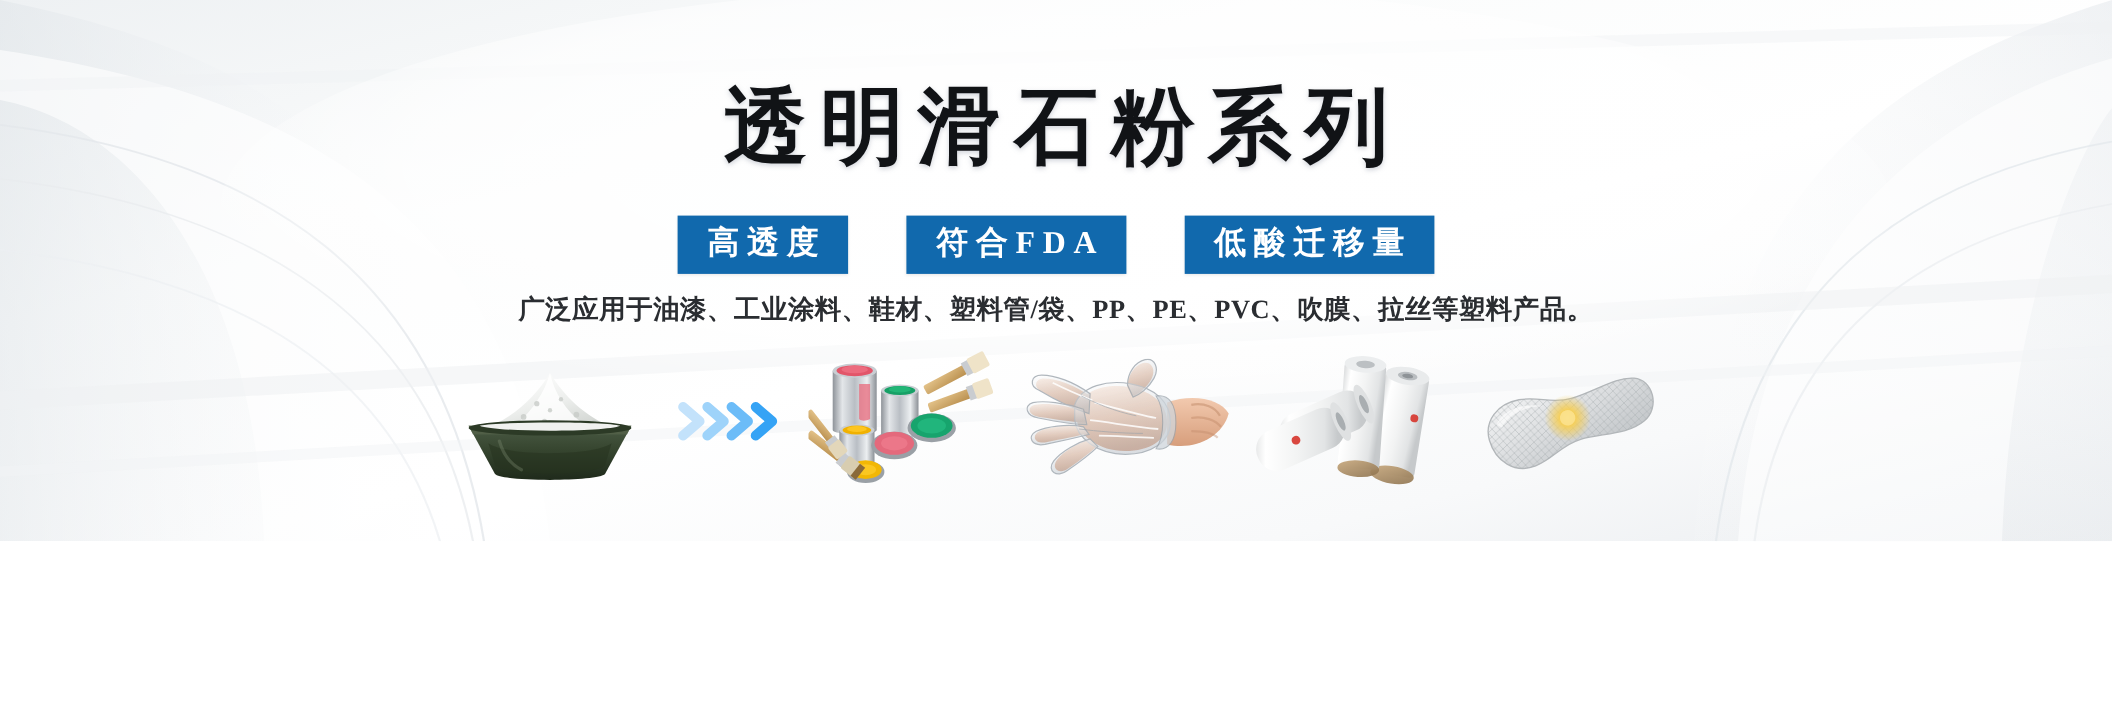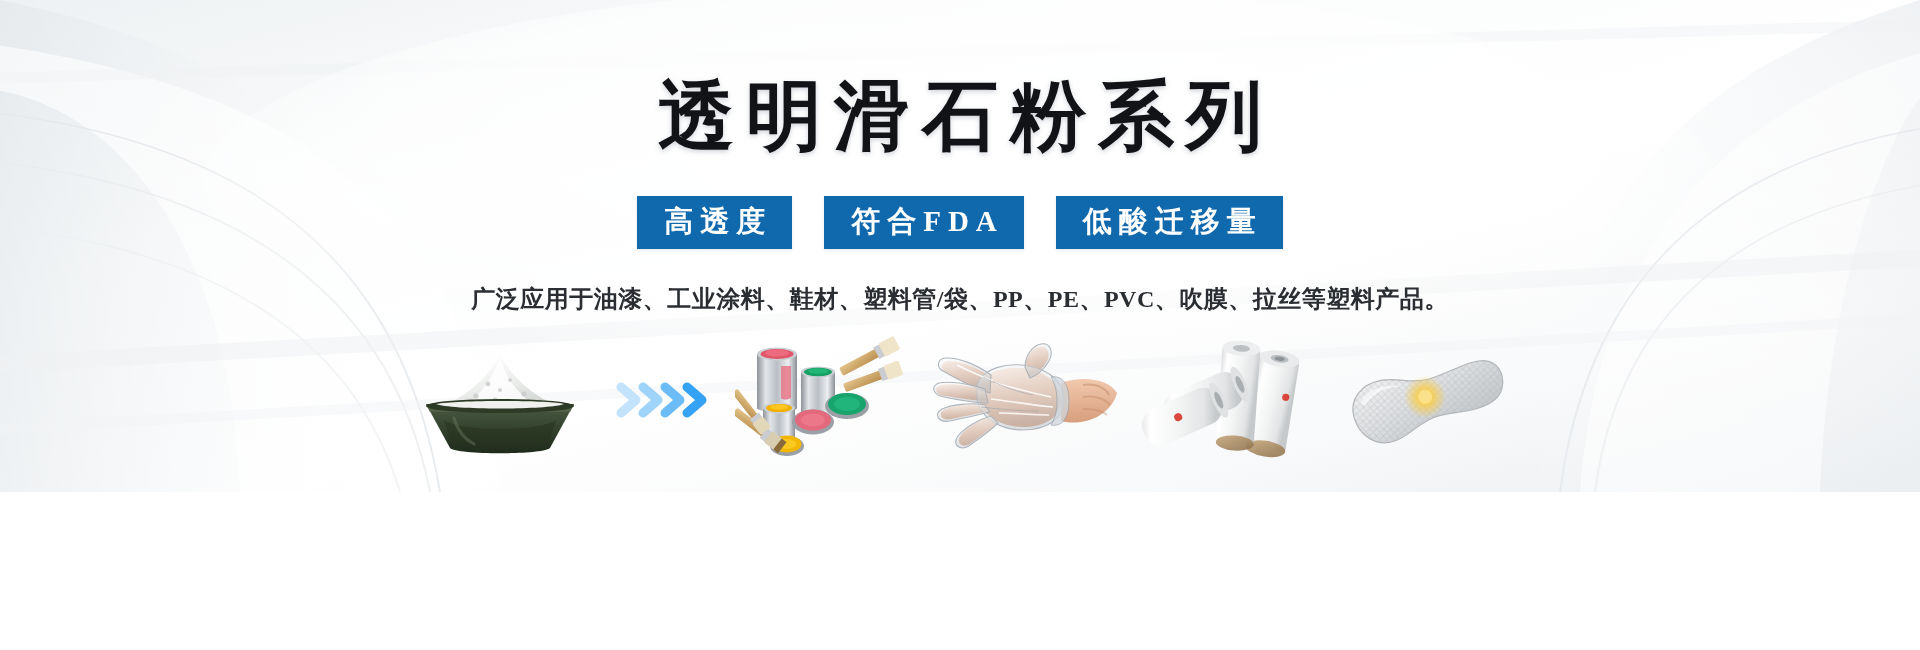--- a/index.html
+++ b/index.html
@@ -50,38 +50,38 @@
     text-indent: 12px;
     white-space: nowrap;
     text-shadow: 0 2px 5px rgba(120,130,150,0.35);
   }
 
   .badges {
     margin-top: 42px;
     display: flex;
     align-items: center;
     justify-content: center;
-    gap: 32px;
+    gap: 53px;
     white-space: nowrap;
   }
   .badge {
     background: #1169ad;
     color: #ffffff;
     font-family: "Liberation Serif", "DejaVu Serif", serif;
     font-weight: 700;
     font-size: 29px;
     line-height: 1;
     letter-spacing: 7px;
     text-indent: 7px;
     padding: 11px 20px 13px 20px;
     box-shadow: 0 1px 3px rgba(0,0,0,0.10);
   }
 
   .subtitle {
-    margin-top: 38px;
+    margin-top: 21px;
     font-family: "Liberation Serif", "DejaVu Serif", serif;
     font-weight: 700;
     font-size: 24px;
     line-height: 1;
     letter-spacing: 0.5px;
     color: #2a2d31;
     white-space: nowrap;
   }
 
   

